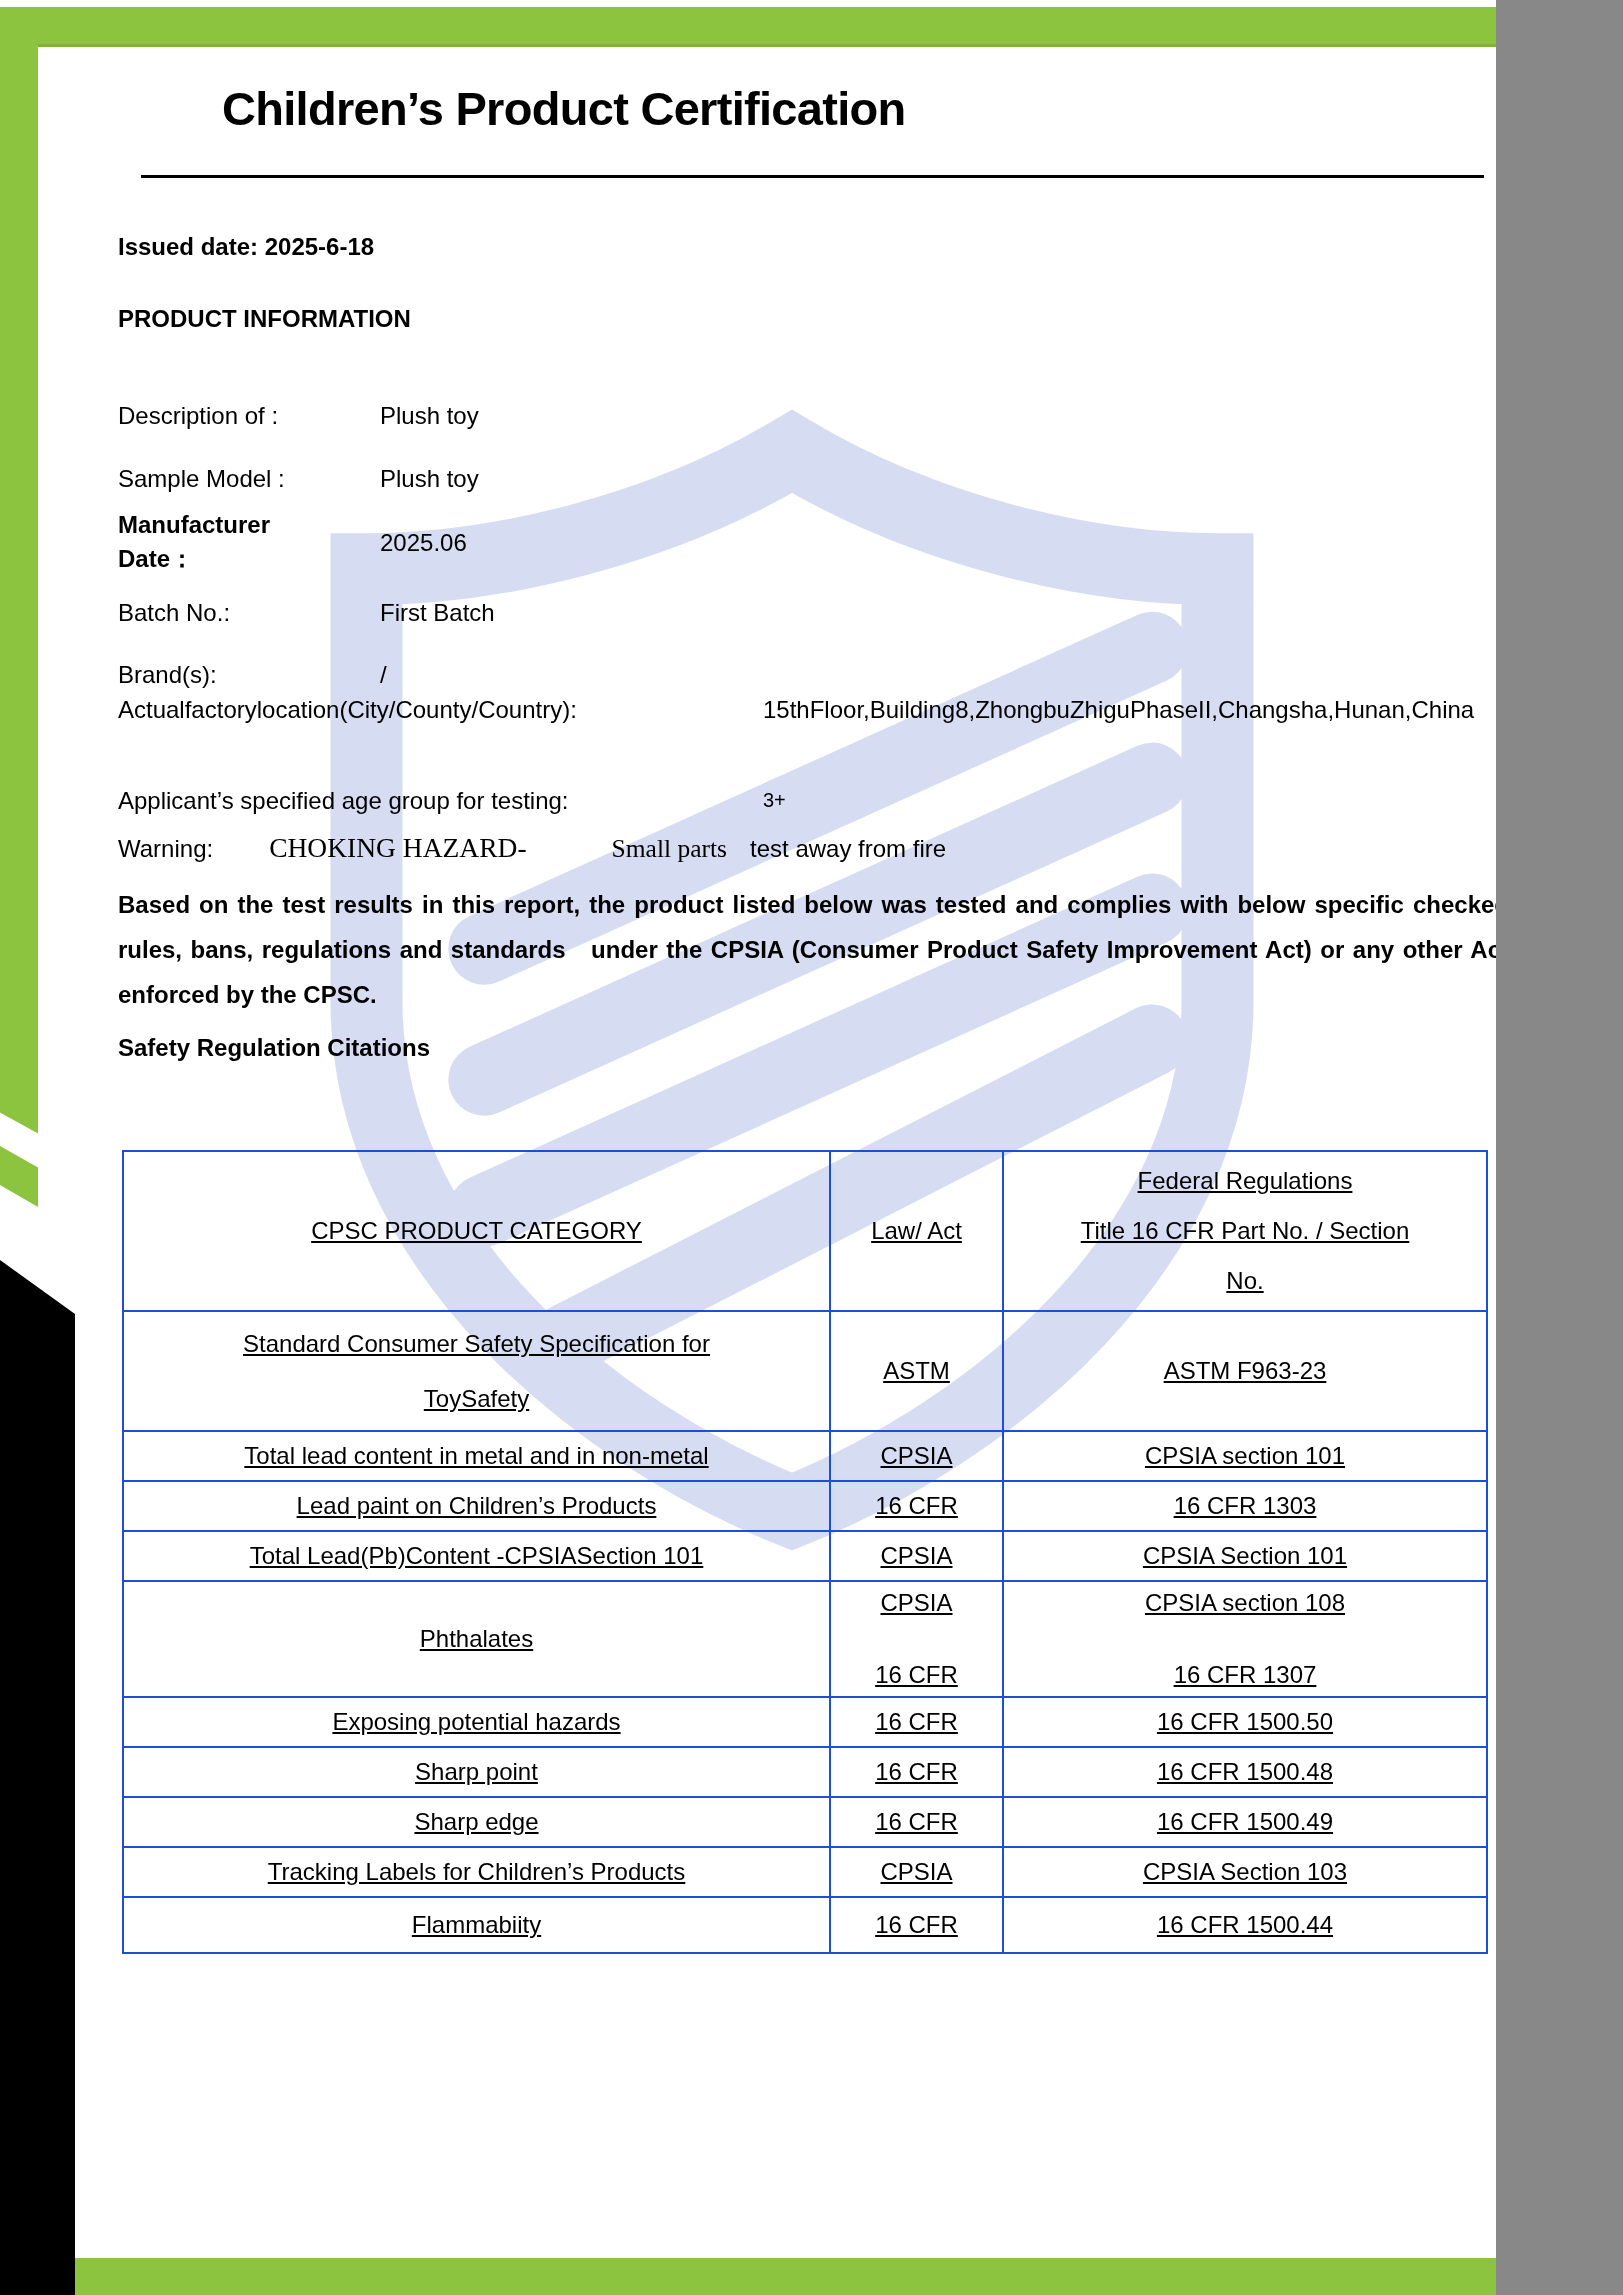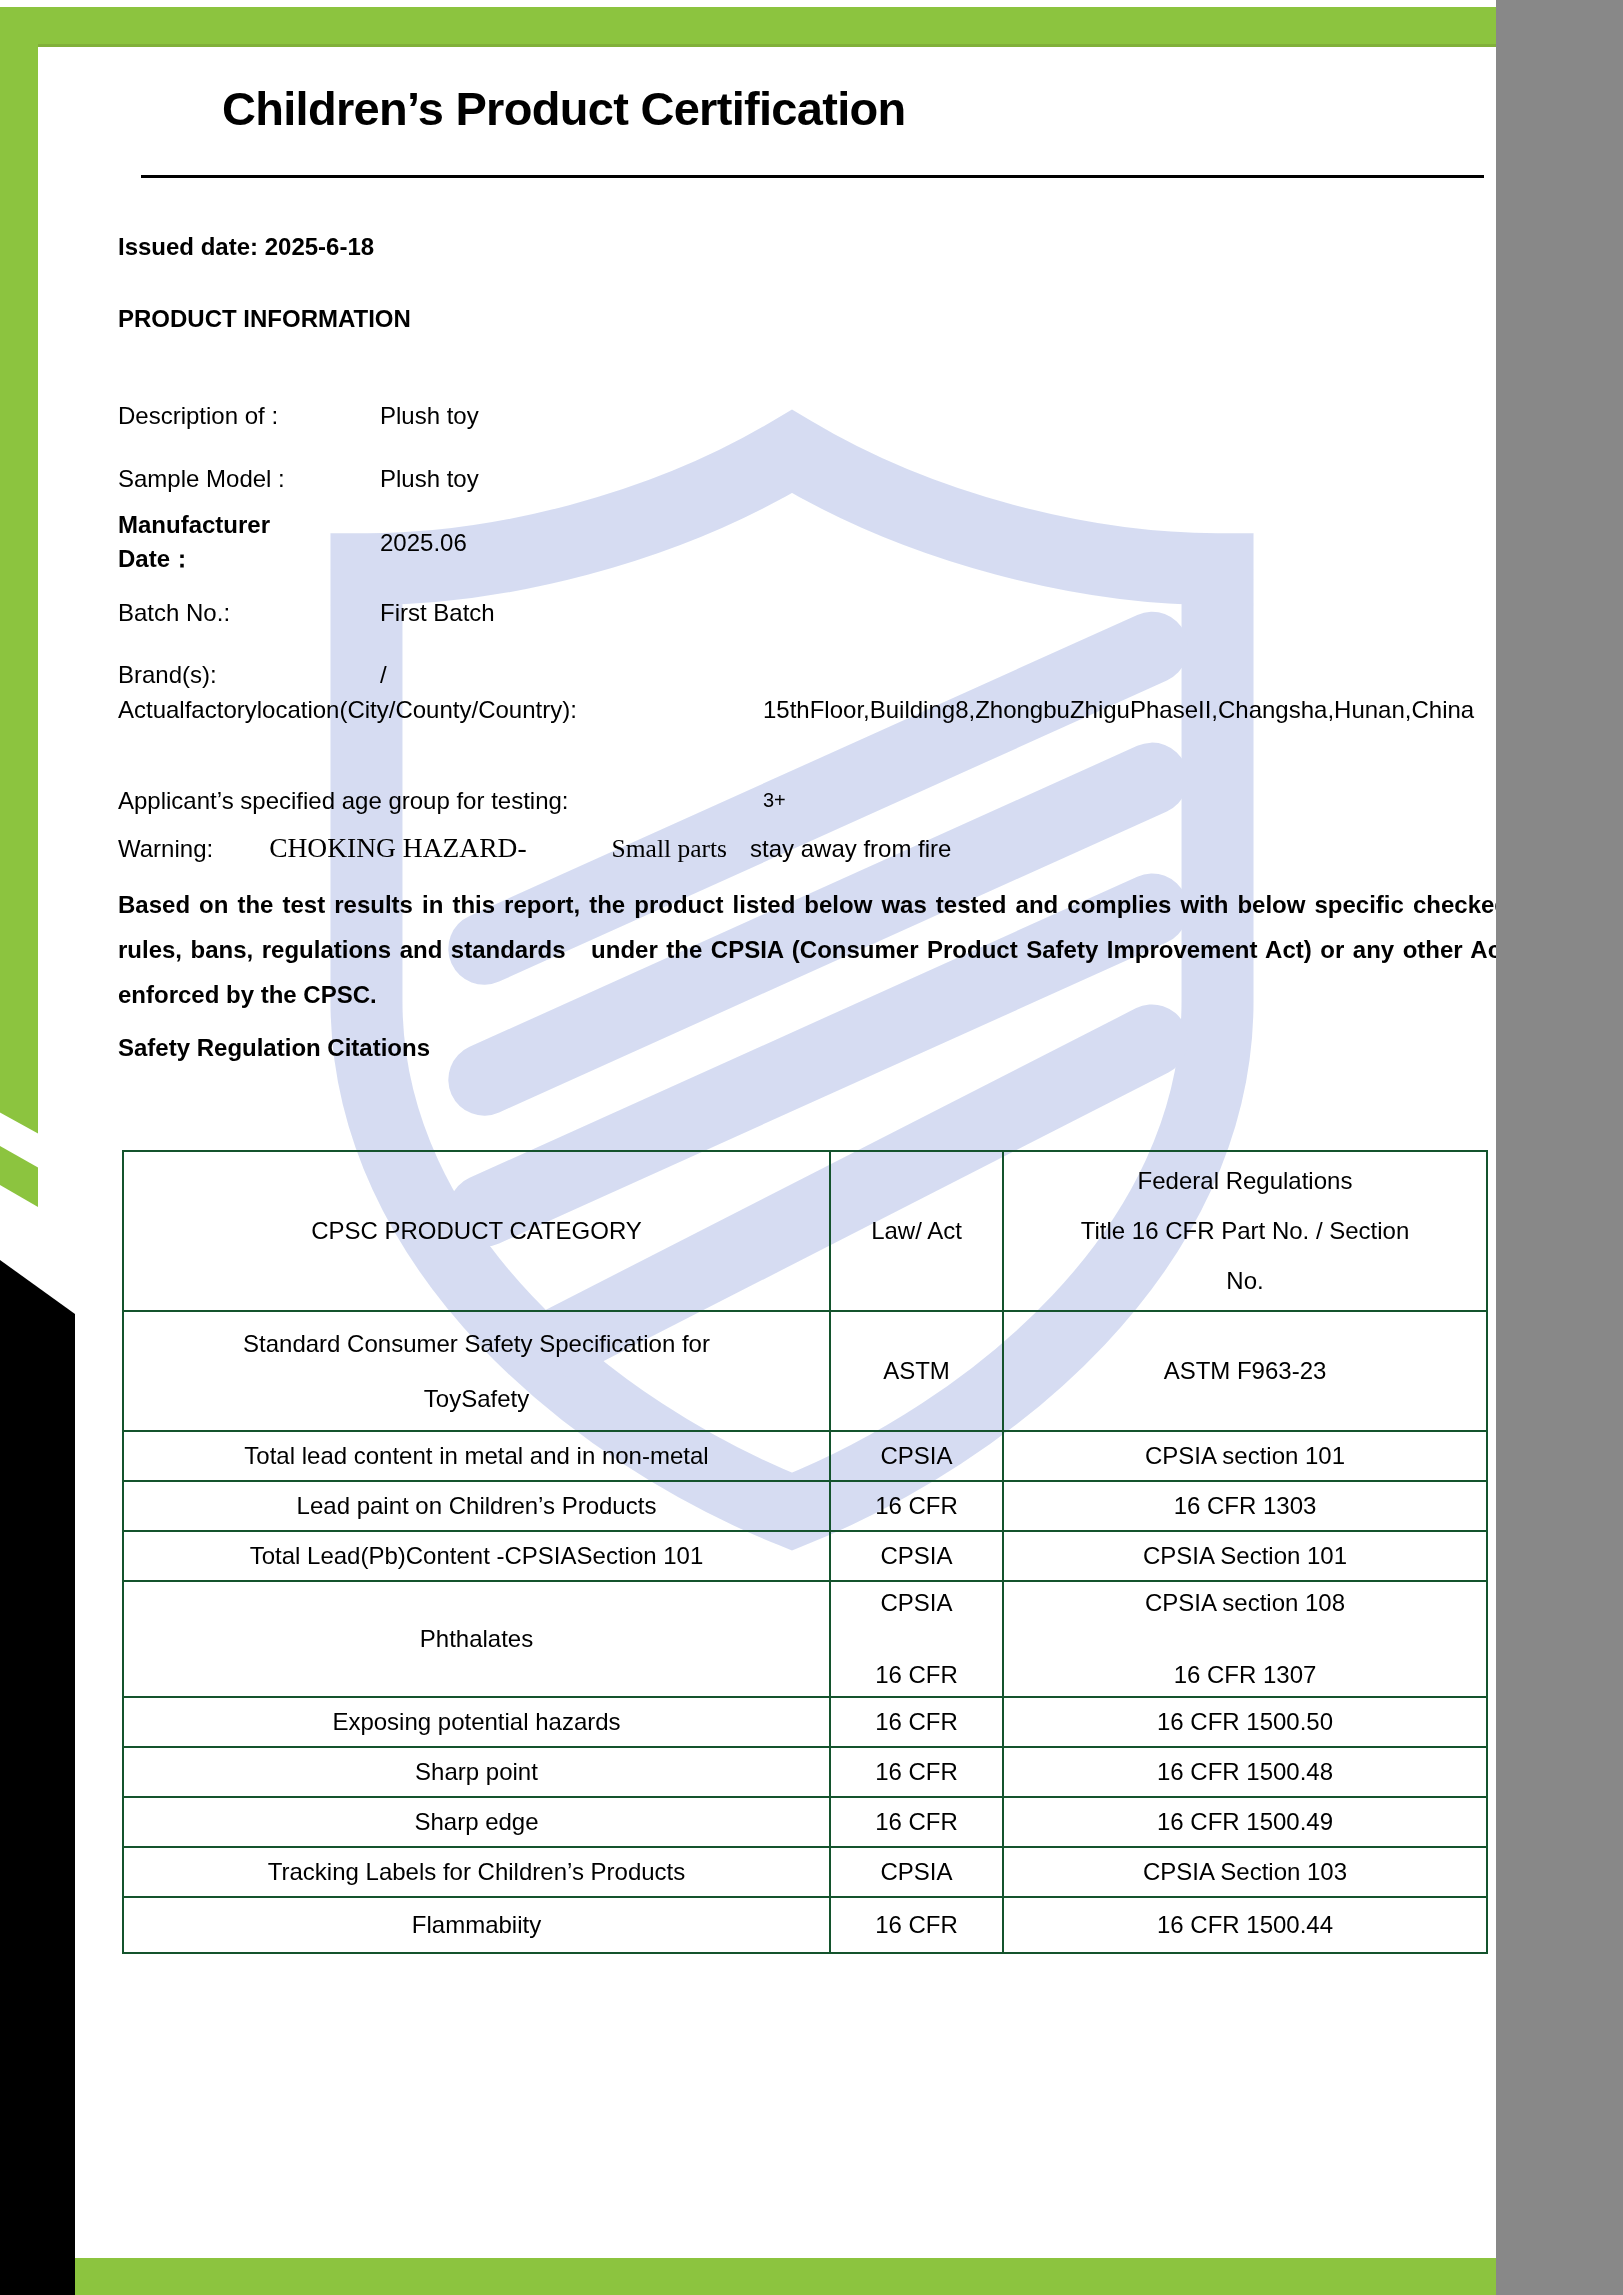--- a/index.html
+++ b/index.html
@@ -99,24 +99,25 @@
   .safety-head { left:118px; top:1034px; }
   .table-intro { left:118px; top:1082px; }
   
   table.regs {
     position:absolute; left:122px; top:1150px;
     border-collapse:collapse; table-layout:fixed;
     width:1363px;
     font-size:24px;
   }
   table.regs td {
-    border:2px solid #14532d;
+    border:2px solid #1d4ed8;
     text-align:center; vertical-align:middle;
     padding:3.9px 7.9px;
     line-height:31px;
+    text-decoration:underline;
   }
   table.regs span { display:block; }
   .lh76 span { line-height:50px; }
   .lh84 span { line-height:55px; }
   .gap2 span + span { margin-top:41px; }
   tr.h-header { height:149px; }
   tr.h-tall   { height:110px; }
   tr.h-std    { height:50px; }
   tr.h-phth   { height:116px; }
   tr.h-last   { height:56px; }
@@ -184,21 +185,21 @@
     </div>
     <div class="abs field wide" style="top:783px">
       <span class="flabel">Applicant’s specified age group for testing:</span>
       <span class="fvalue small">3+</span>
     </div>
 
     <div class="abs warning-row">
       <span class="w-label">Warning:</span>
       <span class="w-hazard">CHOKING HAZARD-</span>
       <span class="w-parts">Small parts</span>
-      <span class="w-rest">stay away from fire</span>
+      <span class="w-rest">test away from fire</span>
     </div>
 
     <div class="abs paragraph">Based on the test results in this report, the product listed below was tested and complies with below specific checked rules, bans, regulations and standards   under the CPSIA (Consumer Product Safety Improvement Act) or any other Act enforced by the CPSC.</div>
 
     <div class="abs h-bold safety-head">Safety Regulation Citations</div>
 
     <table class="regs">
       <colgroup>
           <col style="width:707px">
           <col style="width:173px">

